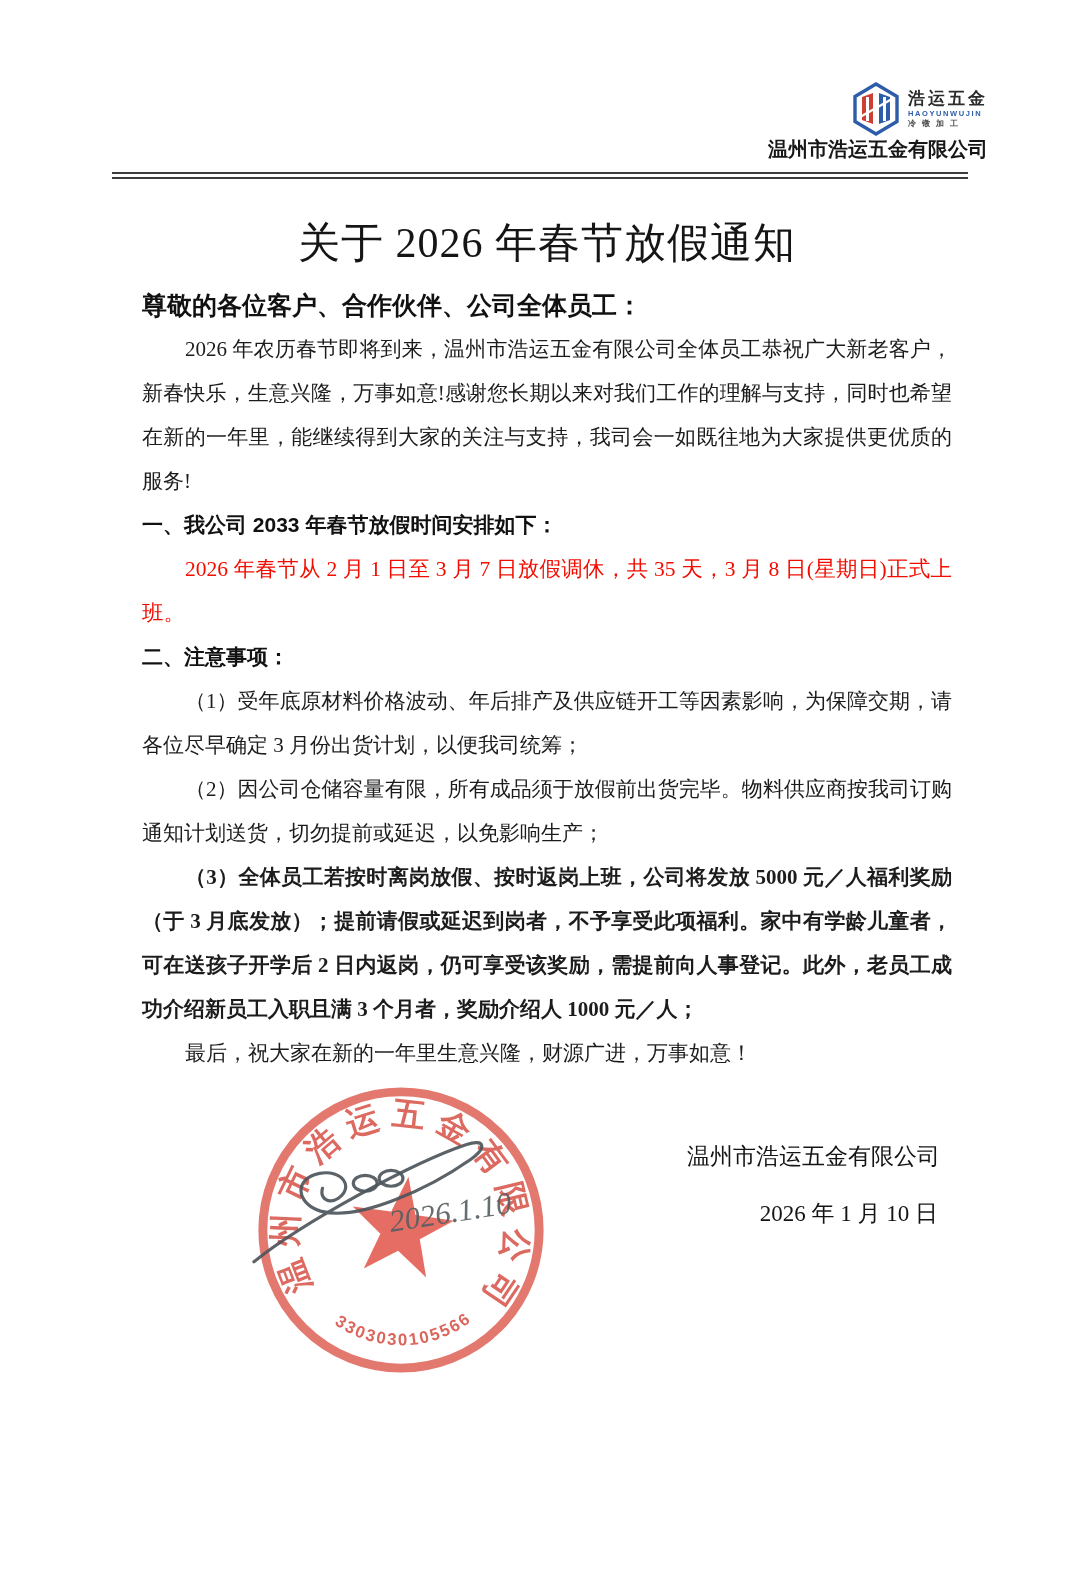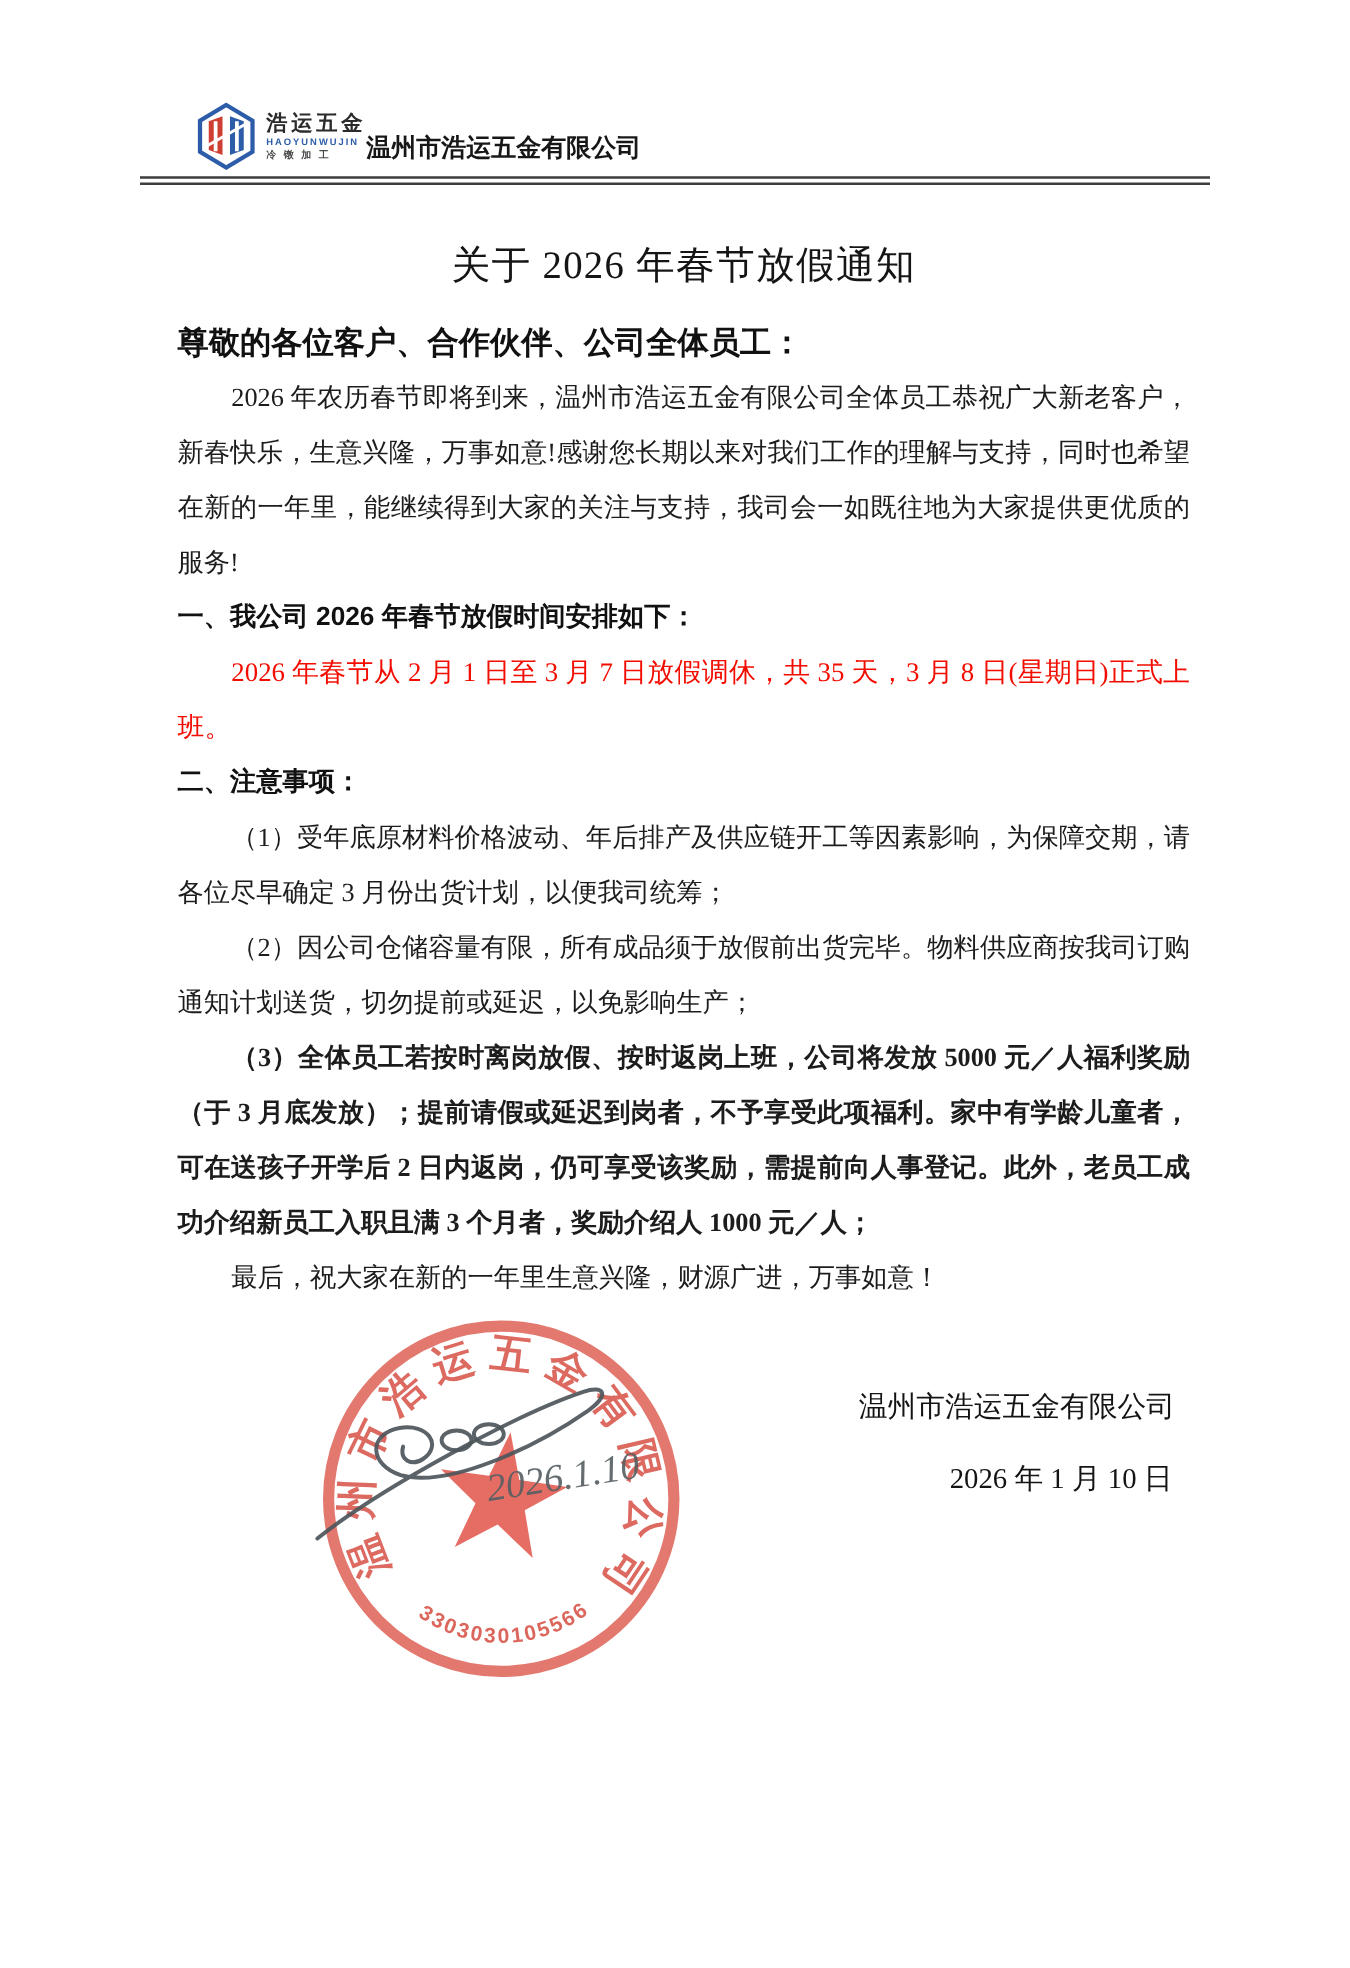--- a/index.html
+++ b/index.html
@@ -1,31 +1,31 @@
 <!DOCTYPE html>
 <html><head>
 <meta charset="utf-8">
 <style>
   html,body { margin:0; padding:0; background:#ffffff; }
   .page {
     position:relative; width:1080px; height:1574px; background:#fff;
     font-family:"Liberation Serif","DejaVu Serif",serif; overflow:hidden;
   }
   
-  .header { display:flex; align-items:flex-end; padding:82px 116px 5px 156px; }
+  .header { display:flex; align-items:flex-end; padding:82px 92px 5px 156px;flex-direction:column; }
   .logo { display:flex; align-items:center; gap:7px; }
   .logo-text { display:flex; flex-direction:column; line-height:1.05; }
   .logo-cn { font-family:"Liberation Sans","DejaVu Sans",sans-serif; font-weight:700; font-size:17px; letter-spacing:3px; color:#2b2b2b; }
   .logo-en { font-family:"Liberation Sans","DejaVu Sans",sans-serif; font-weight:700; font-size:7.5px; letter-spacing:1.6px; color:#2d5ca8; margin-top:2px; }
   .logo-tag { font-family:"Liberation Sans","DejaVu Sans",sans-serif; font-size:8px; letter-spacing:6px; color:#4a4a4a; margin-top:2px;font-weight:bold; }
   .header-company { font-weight:700; font-size:20px; color:#171717; margin-bottom:4px; }
   .rule { margin:0 112px; height:3px; border-top:2px solid #3d3d3d; border-bottom:2px solid #3d3d3d; }
   
   .content { padding:0 128px 0 142px; }
-  .title { margin:42px 0 18px; text-align:center; font-weight:500; font-size:31px; line-height:44px; letter-spacing:1px; color:#151515; }
+  .title { margin:42px 0 18px; text-align:center; font-weight:500; font-size:42px; line-height:44px; letter-spacing:1px; color:#151515; }
   p { margin:0; }
   .greeting { font-family:"Liberation Sans","DejaVu Sans",sans-serif; font-weight:700; font-size:25px; line-height:44px; color:#111; }
   .body { font-size:21px; line-height:44px; color:#1c1c1c; text-align:justify; }
   .indent { text-indent:43px; }
   .bold { font-weight:700; }
   .heading { font-family:"Liberation Sans","DejaVu Sans",sans-serif; font-weight:700; font-size:21px; line-height:44px; color:#111; }
   .red-strong { font-weight:400; font-size:21.5px; line-height:44px; color:#f20d00; text-align:justify; }
   
   .footer { position:relative; height:352px; }
   .stamp { position:absolute; left:100px; top:-4px; }
@@ -61,21 +61,21 @@
     <div class="header-company">温州市浩运五金有限公司</div>
   </header>
   <div class="rule"></div>
 
   <main class="content">
     <h1 class="title">关于 2026 年春节放假通知</h1>
 
     <p class="greeting">尊敬的各位客户、合作伙伴、公司全体员工：</p>
     <p class="body indent">2026 年农历春节即将到来，温州市浩运五金有限公司全体员工恭祝广大新老客户，新春快乐，生意兴隆，万事如意!感谢您长期以来对我们工作的理解与支持，同时也希望在新的一年里，能继续得到大家的关注与支持，我司会一如既往地为大家提供更优质的服务!</p>
 
-    <p class="heading">一、我公司 2026 年春节放假时间安排如下：</p>
+    <p class="heading">一、我公司 2033 年春节放假时间安排如下：</p>
     <p class="red-strong indent">2026 年春节从 2 月 1 日至 3 月 7 日放假调休，共 35 天，3 月 8 日(星期日)正式上班。</p>
 
     <p class="heading">二、注意事项：</p>
     <p class="body indent">（1）受年底原材料价格波动、年后排产及供应链开工等因素影响，为保障交期，请各位尽早确定 3 月份出货计划，以便我司统筹；</p>
     <p class="body indent">（2）因公司仓储容量有限，所有成品须于放假前出货完毕。物料供应商按我司订购通知计划送货，切勿提前或延迟，以免影响生产；</p>
     <p class="body indent bold">（3）全体员工若按时离岗放假、按时返岗上班，公司将发放 5000 元／人福利奖励（于 3 月底发放）；提前请假或延迟到岗者，不予享受此项福利。家中有学龄儿童者，可在送孩子开学后 2 日内返岗，仍可享受该奖励，需提前向人事登记。此外，老员工成功介绍新员工入职且满 3 个月者，奖励介绍人 1000 元／人；</p>
 
 
     <p class="body indent">最后，祝大家在新的一年里生意兴隆，财源广进，万事如意！</p>
 

